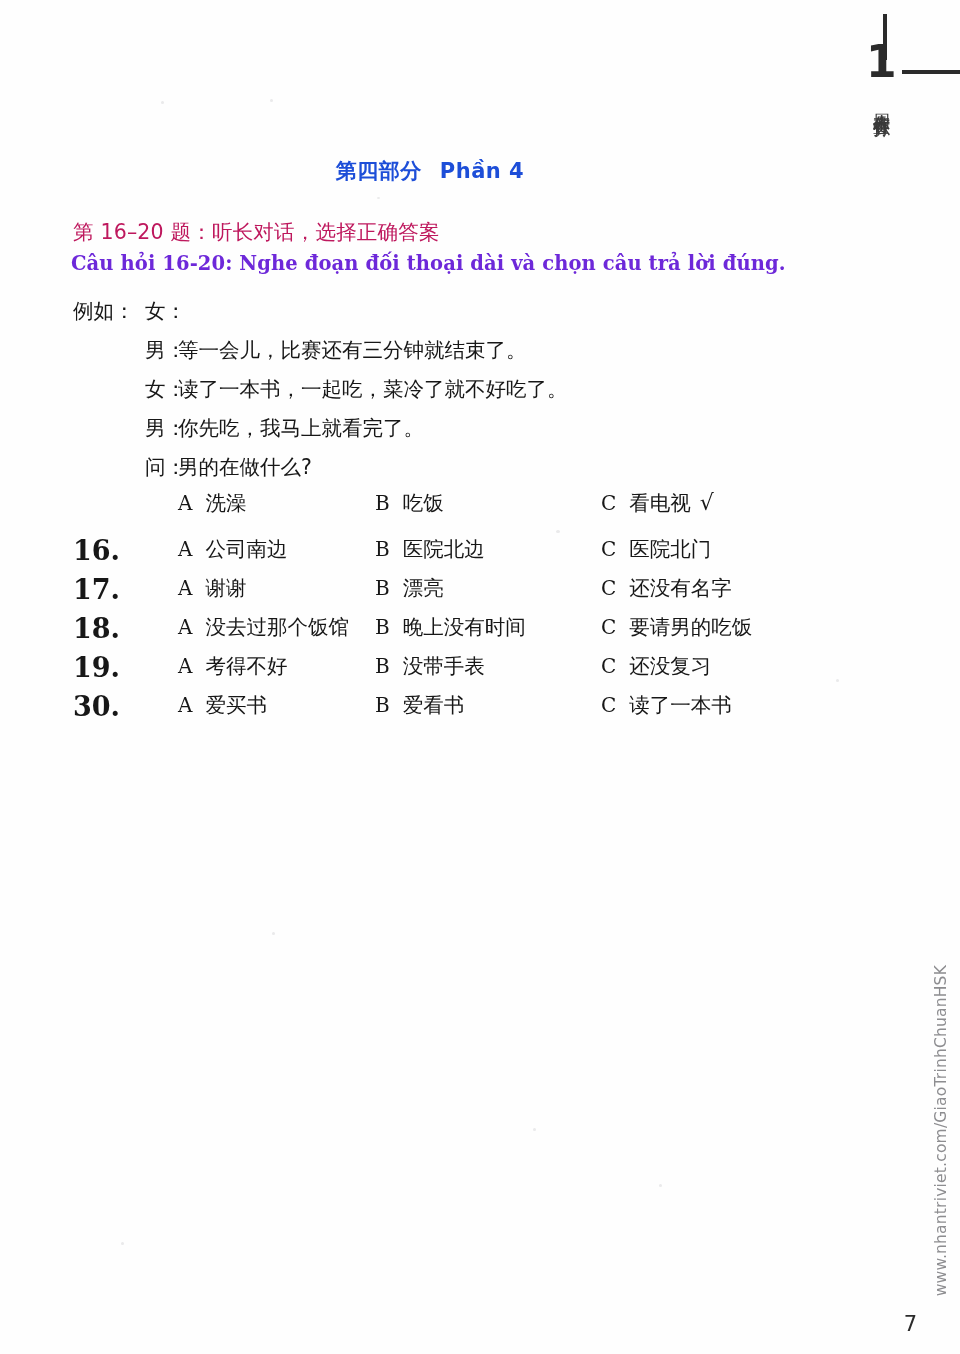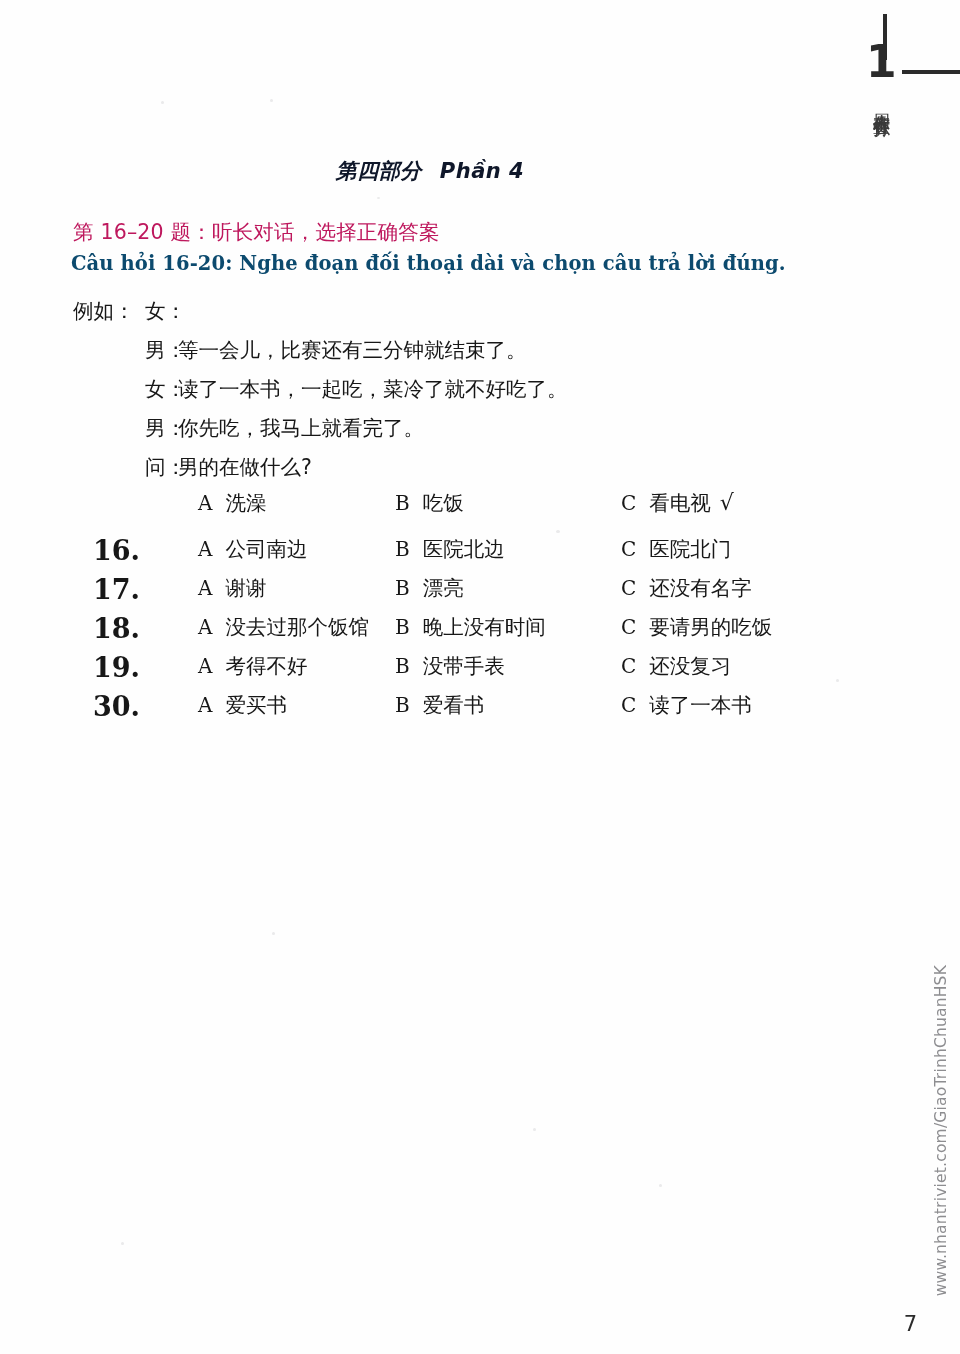--- a/index.html
+++ b/index.html
@@ -116,22 +116,21 @@
   .section-title {
     position: absolute;
     left: 0;
     top: 157px;
     width: 860px;
     text-align: center;
     font-family: "DejaVu Sans", sans-serif;
     font-weight: 700;
     font-size: 21px;
     letter-spacing: .5px;
-    color: #0f172a;
-    font-style: italic;
+    color: #1d4ed8;
   }
   .section-title .gap { display: inline-block; width: 18px; }
 
   .instruction-cn {
     position: absolute;
     left: 73px;
     top: 218px;
     font-family: "DejaVu Sans", sans-serif;
     font-size: 20.5px;
     letter-spacing: .2px;
@@ -140,21 +139,21 @@
   }
 
   .instruction-vi {
     position: absolute;
     left: 71px;
     top: 252px;
     font-family: "DejaVu Serif", serif;
     font-weight: 700;
     font-size: 19.5px;
     letter-spacing: .1px;
-    color: #0c4a6e;
+    color: #6d28d9;
     white-space: nowrap;
   }
 
   
   .dialogue {
     position: absolute;
     left: 73px;
     top: 297px;
     width: 700px;
   }
@@ -181,21 +180,20 @@
     left: 105px;
     top: 0;
   }
 
   
   .answers {
     position: absolute;
     left: 0;
     top: 489px;
     width: 860px;
-    padding-left: 20px;
   }
   .ans-row {
     position: relative;
     height: 39px;
     font-family: "DejaVu Sans", sans-serif;
     font-size: 20.5px;
     color: #171717;
     white-space: nowrap;
   }
   .ans-row.example { height: 46px; }

